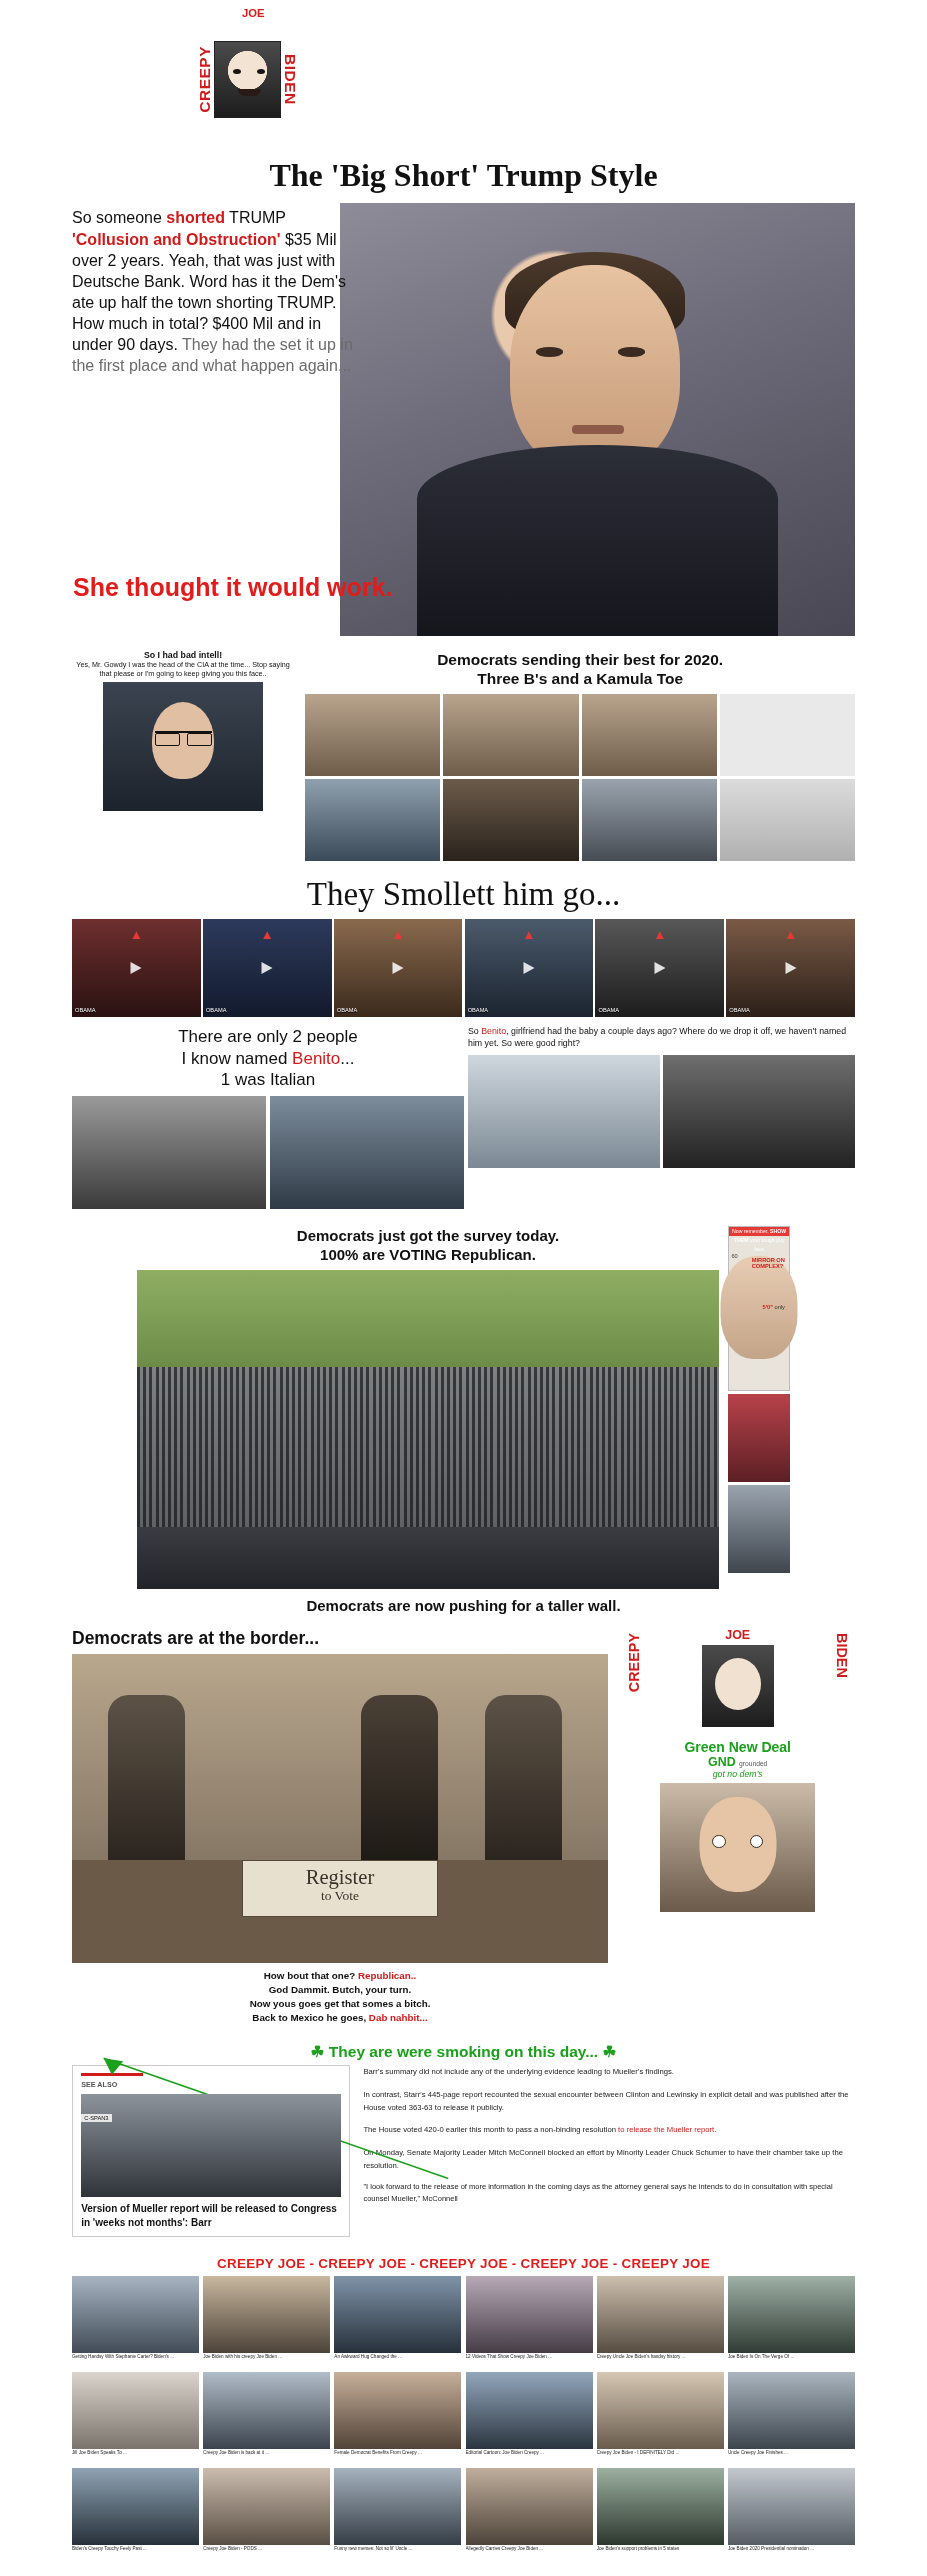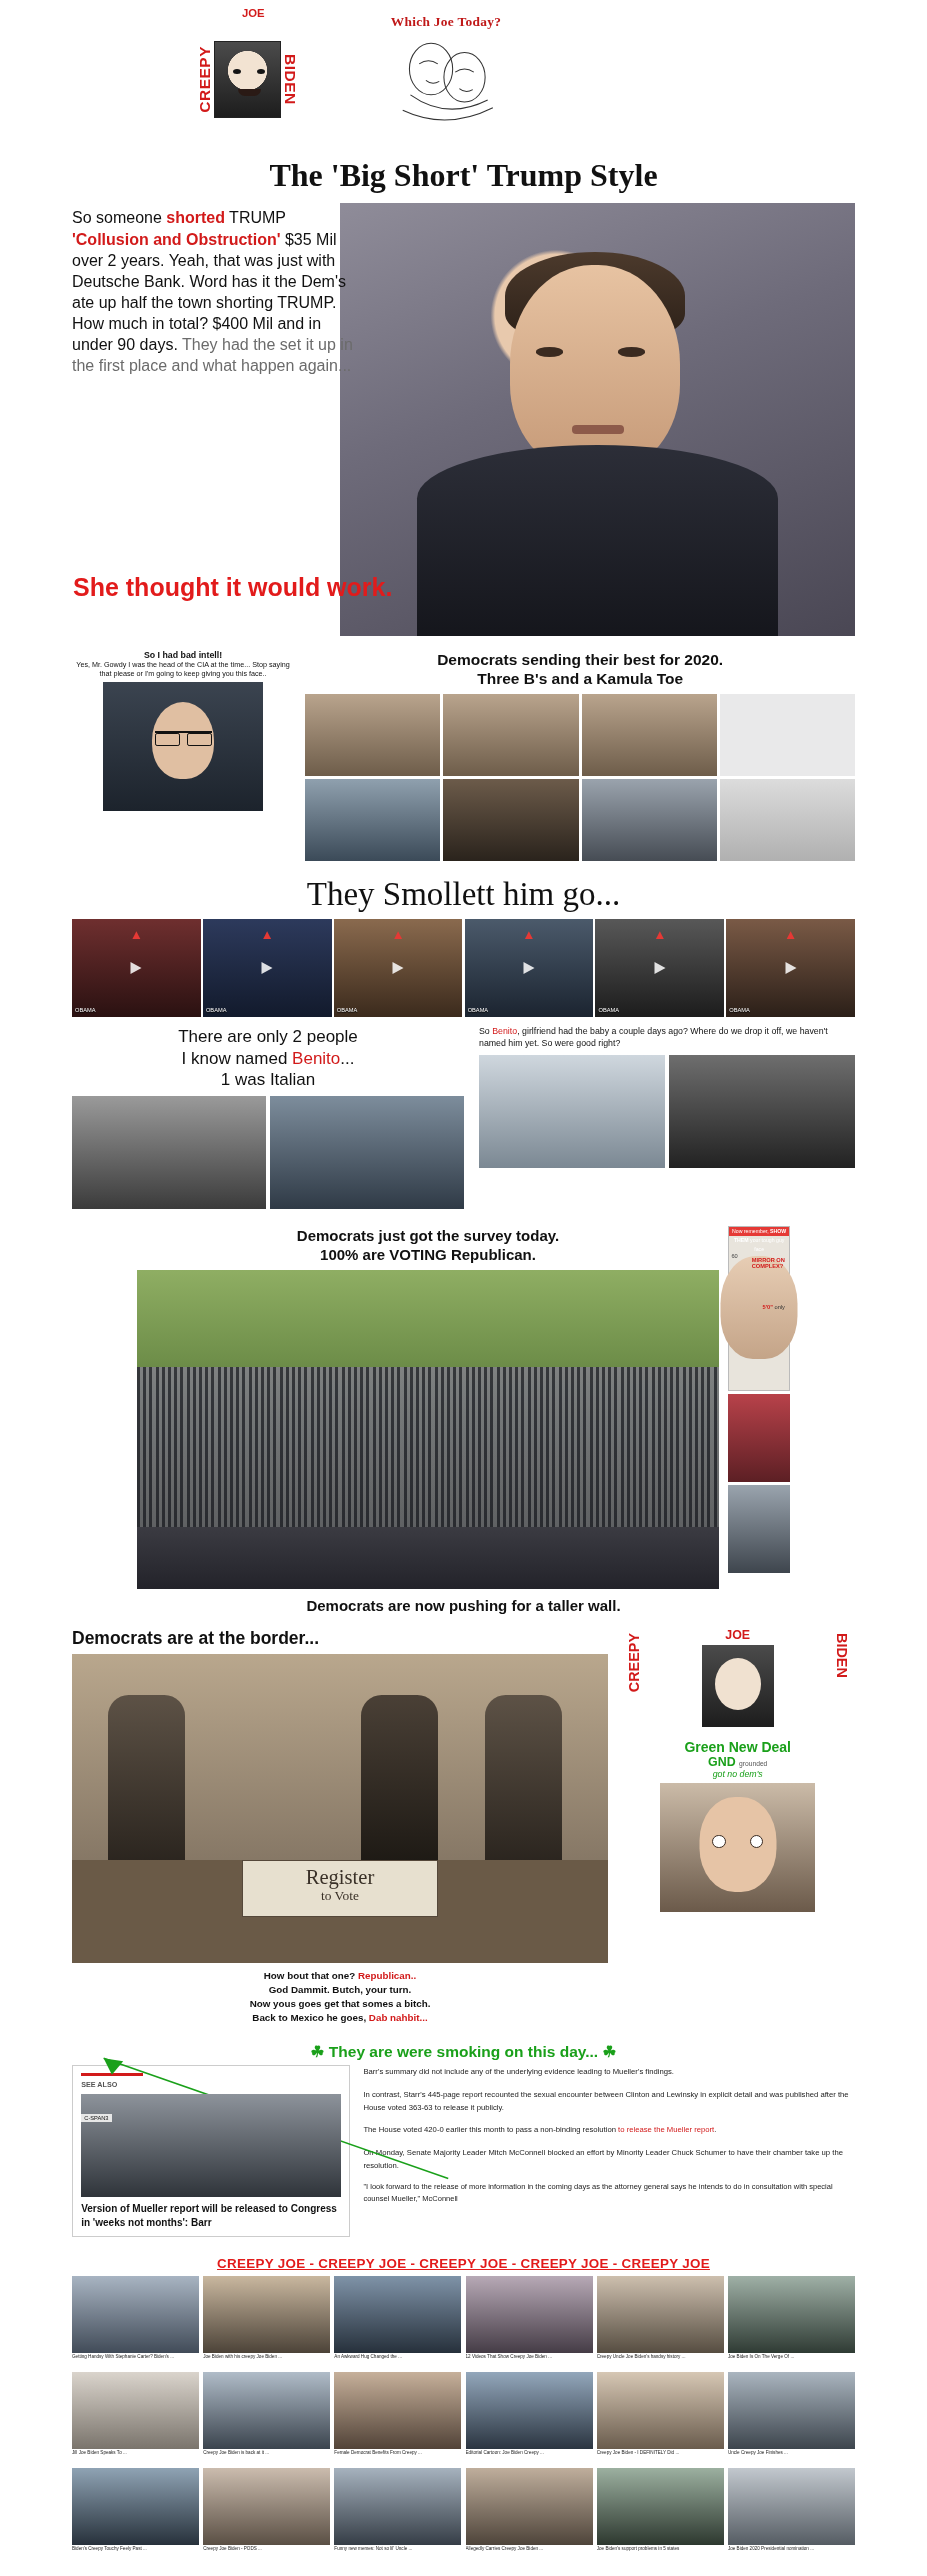--- a/index.html
+++ b/index.html
@@ -160,21 +160,21 @@
   .hat {
     position:absolute; left:50%; top:8.2px; transform:translateX(-50%);
     color:#e53935; font-size:13.4px;
   }
   .s-label {
     position:absolute; left:3.1px; bottom:3.1px; color:#fff; font-size:5.7px;
     text-shadow:0 0.5px 1px #000;
   }
 
   
-  .benito-row { display:flex; gap:15px; width:783px; margin:9.3px auto 0; }
+  .benito-row { display:flex; gap:4px; width:783px; margin:9.3px auto 0; }
   .benito-left { width:392px; }
   .benito-left .hdr { font-size:17px; text-align:center; line-height:1.28; }
   .benito-right { flex:1; }
   .benito-right .hdr { font-size:8.8px; line-height:1.35; }
   .benito-imgs { display:flex; gap:3.1px; margin-top:5.2px; }
   .benito-imgs .im { height:113px; flex:1; }
   .b-musso { background:linear-gradient(#9a9a9a,#3b3b3b); }
   .b-obama { background:linear-gradient(#7d8d9c,#2f3a46); }
   .b-obama2 { background:linear-gradient(#cfd7de,#7b8893); }
   .b-musso2 { background:linear-gradient(#6e6e6e,#222); }
@@ -301,21 +301,21 @@
   }
   .barr-card .cap2 { font-size:10px; font-weight:bold; margin:5.2px 8.2px 7.2px; line-height:1.35; }
   .barr-text { flex:1; font-size:7.7px; line-height:1.7; color:#222; }
   .barr-text p { margin:0 0 9.3px; }
   .barr-quote { font-size:7.5px; line-height:1.6; font-style:normal; color:#222; margin-top:2.1px; }
   .arrow { position:absolute; left:20.6px; top:-15.5px; width:371px; height:144px; pointer-events:none; }
 
   
   .gallery-title {
     text-align:center; font-weight:bold; color:#e21b1b; font-size:13.4px;
-    margin:18.5px 0 5.2px; letter-spacing:0.3px;text-decoration:underline;
+    margin:18.5px 0 5.2px; letter-spacing:0.3px;
   }
   .gallery { width:783px; margin:0 auto; display:grid; grid-template-columns:repeat(6,1fr); gap:4.1px; }
   .gcell .gimg { height:77px; }
   .gcell .gcap { font-size:4.6px; line-height:1.25; color:#222; margin-top:1.5px; height:13.4px; overflow:hidden; }
   .g0{background:linear-gradient(#a8b4c2,#414b58);} .g1{background:linear-gradient(#c9b79f,#4c4338);}
   .g2{background:linear-gradient(#7f93a8,#26303b);} .g3{background:linear-gradient(#b7a9b6,#453c46);}
   .g4{background:linear-gradient(#cdbfae,#564d41);} .g5{background:linear-gradient(#9fb0a6,#2f3b34);}
   .g6{background:linear-gradient(#dad4cc,#7a746c);} .g7{background:linear-gradient(#b0bcc8,#3b444e);}
   .g8{background:linear-gradient(#c6b09a,#524338);} .g9{background:linear-gradient(#93a7bb,#2b3541);}
   .g10{background:linear-gradient(#d6c7b4,#6a5c4d);} .g11{background:linear-gradient(#aab5bf,#3d454d);}
@@ -329,35 +329,20 @@
 <div class="page">
 
   <div class="top-strip">
     <div class="creepy-logo">
       <div class="side left">CREEPY</div>
       <div class="face"></div>
       <div class="side">BIDEN</div>
     </div>
     <div style="position:absolute;left:242px;top:7.2px;font-weight:bold;color:#d21a1a;font-size:11.3px;">JOE</div>
 
-    <div class="which-joe">
-      <div class="title">Which Joe Today?</div>
-      <div class="sketch">
-        <svg width="129" height="103" viewBox="0 0 250 200">
-          <ellipse cx="95" cy="70" rx="42" ry="50" fill="none" stroke="#333" stroke-width="2"></ellipse>
-          <ellipse cx="160" cy="86" rx="40" ry="48" fill="none" stroke="#333" stroke-width="2"></ellipse>
-          <path d="M55 120 q70 50 150 10" fill="none" stroke="#333" stroke-width="2"></path>
-          <path d="M40 150 q85 40 175 -5" fill="none" stroke="#333" stroke-width="2"></path>
-          <path d="M72 60 q18 -12 36 0" fill="none" stroke="#333" stroke-width="2"></path>
-          <path d="M142 76 q18 -12 36 0" fill="none" stroke="#333" stroke-width="2"></path>
-          <path d="M85 92 q12 10 26 2" fill="none" stroke="#333" stroke-width="2"></path>
-          <path d="M150 108 q12 10 26 2" fill="none" stroke="#333" stroke-width="2"></path>
-        </svg>
-      </div>
-    </div>
   </div>
 
   <div class="bigshort-title">The 'Big Short' Trump Style</div>
 
   <div class="bigshort">
     <div class="photo">
       <div class="hair"></div>
       <div class="head"></div>
       <div class="eye l"></div>
       <div class="eye r"></div>

